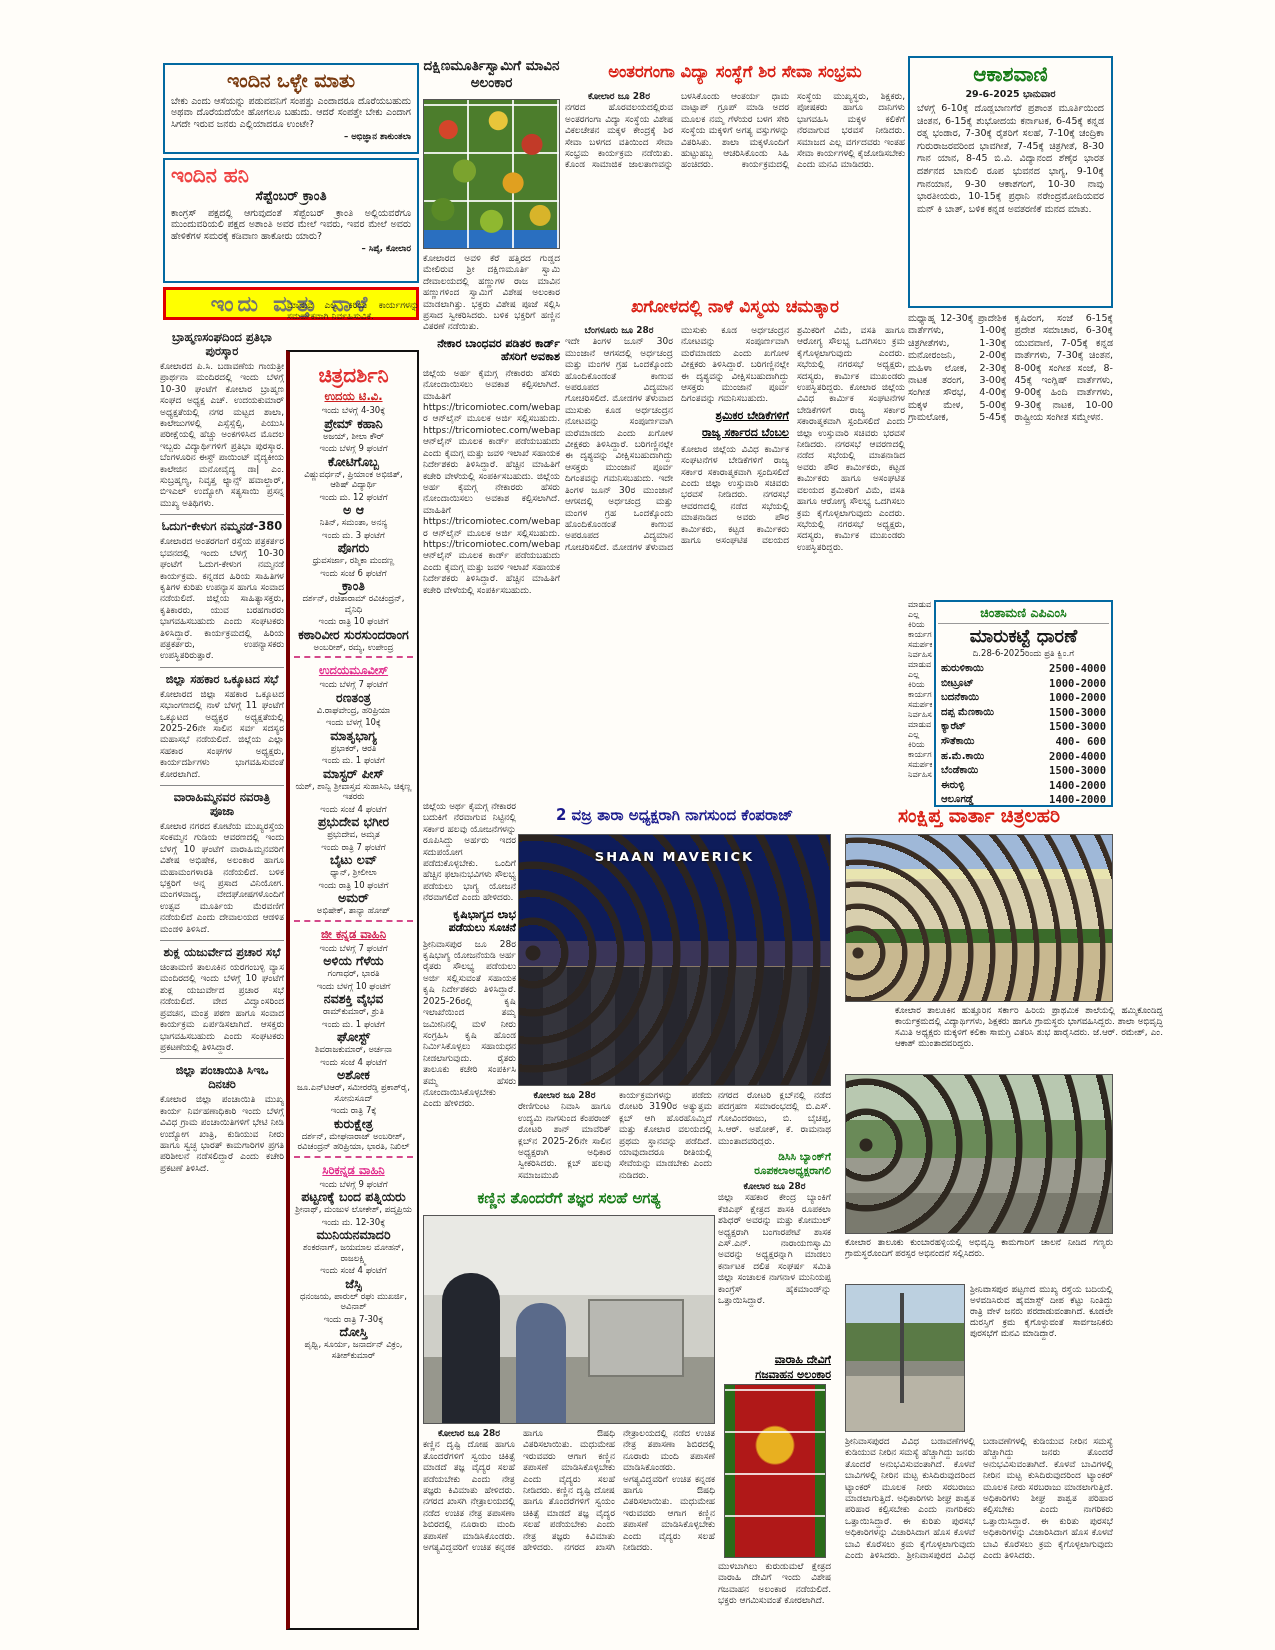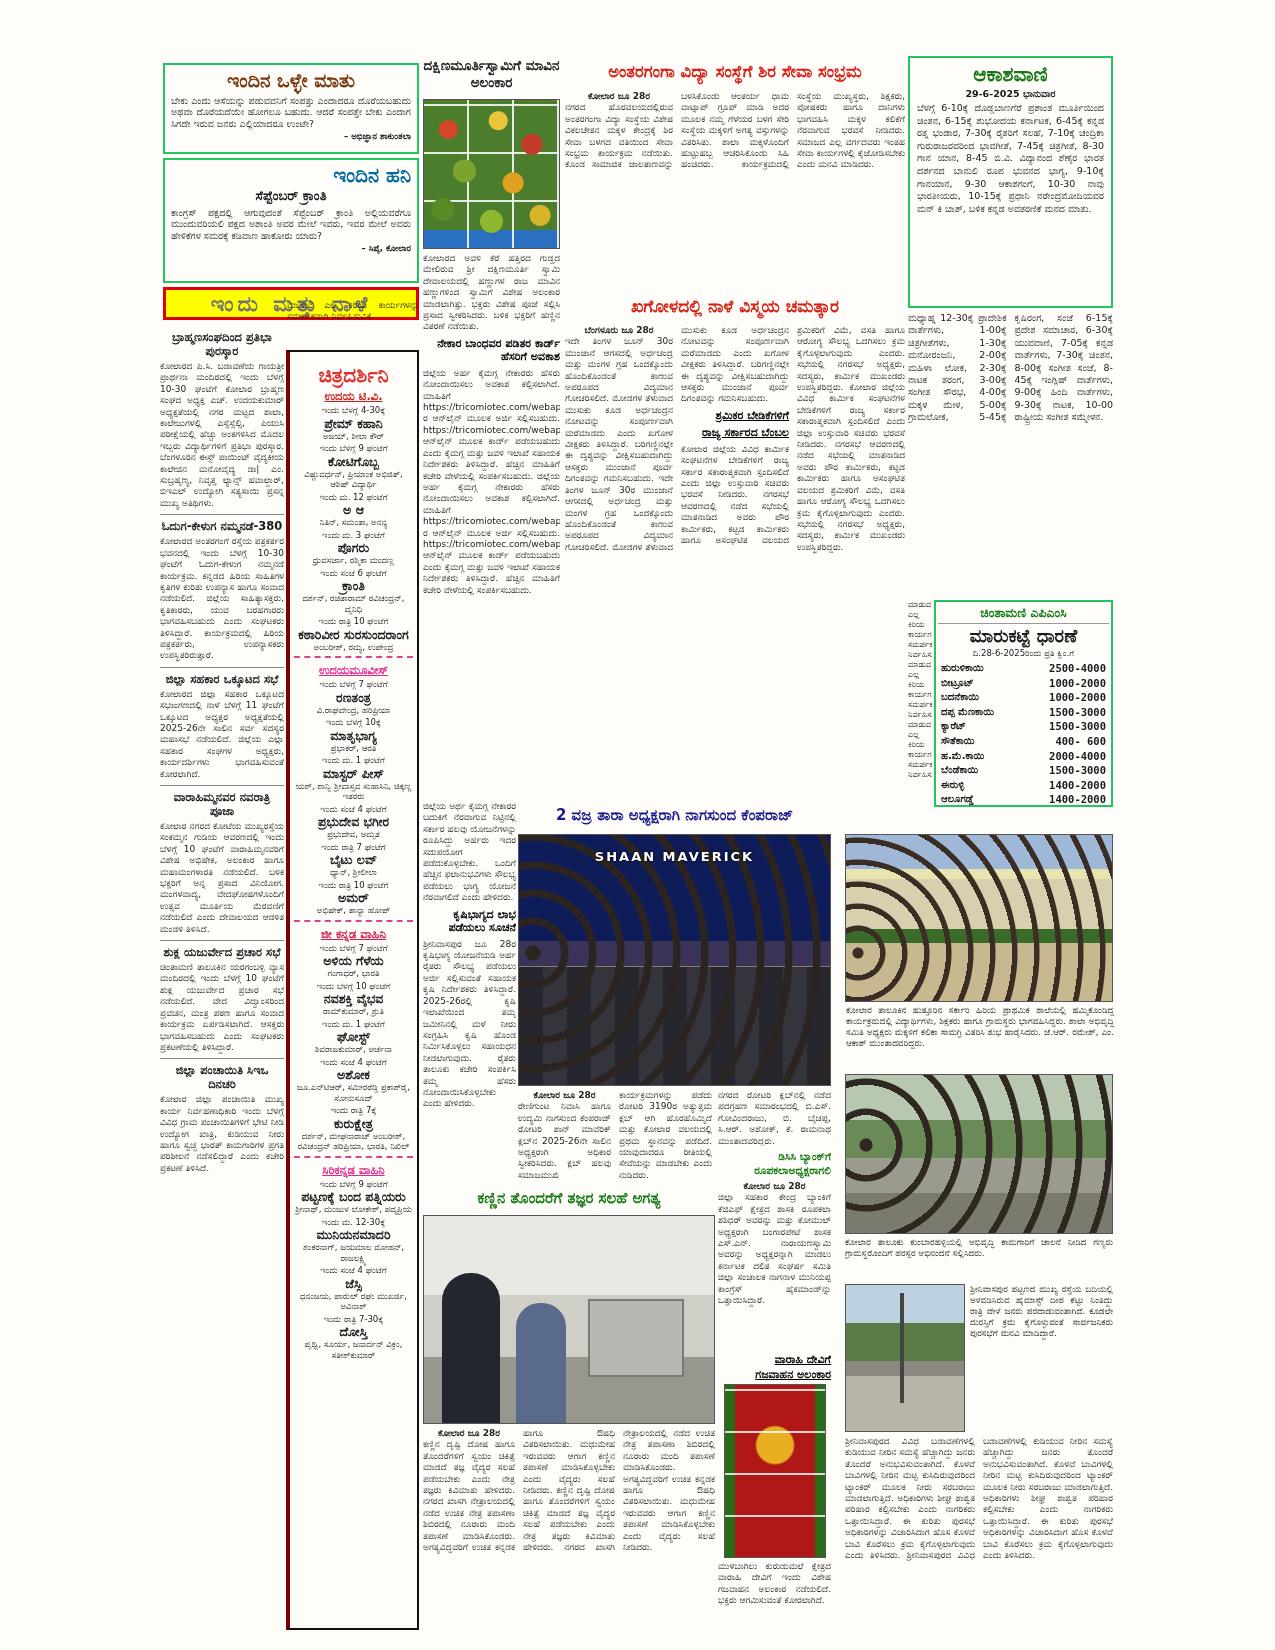--- a/index.html
+++ b/index.html
@@ -1,35 +1,35 @@
 <!DOCTYPE html>
 <html><head>
 <meta charset="utf-8">
 <style>
   html,body{margin:0;padding:0;background:#dcdcd8;}
   .sheet{position:relative;width:1275px;height:1650px;background:#fffdf9;margin:0 auto;
          font-family:"DejaVu Sans","Liberation Sans",sans-serif;color:#1a1a1a;overflow:hidden;}
   .blk{position:absolute;box-sizing:border-box;overflow:hidden;}
-  .boxed{border:2px solid #22c55e;}
+  .boxed{border:2px solid #0369a1;}
   .body{font-size:9px;line-height:11.4px;text-align:justify;color:#1c1c1c;}
   .cols2{column-count:2;column-gap:8px;}
   .cols3{column-count:3;column-gap:8px;}
   .dl{display:block;text-align:center;font-weight:bold;}
   .subhead{font-weight:bold;text-align:right;font-size:11px;line-height:13.5px;margin:4px 0;color:#000;}
   .subhead.ul{text-decoration:underline;}
   .photo{position:absolute;border:1px solid #555;box-sizing:border-box;}
   
   .masthead{display:flex;align-items:center;gap:14px;border:2px solid #000;padding:0 8px;font-size:11px;}
   .masthead .paper{font-weight:bold;font-size:12.5px;}
   .masthead .plabel{font-weight:bold;}
   .masthead .panch{font-weight:bold;}
   .masthead .mdate{margin-left:auto;font-weight:bold;font-size:14px;}
   
   .gw-title{text-align:center;font-weight:bold;font-size:19px;color:#7a3b10;margin:2px 0 3px;}
-  .hani-title{text-align:right;font-weight:bold;font-size:20px;color:#0369a1;margin:1px 0;}
+  .hani-title{text-align:left;font-weight:bold;font-size:20px;color:#ef4444;margin:1px 0;}
   .hani-sub{text-align:center;font-weight:bold;font-size:13px;margin:1px 0 3px;}
   .sig{display:block;text-align:right;font-weight:bold;font-size:8.5px;margin-top:2px;}
   .banner{background:#ffff00;border:3px solid #e00000;display:flex;align-items:center;justify-content:center;}
   .banner span{color:#737373;font-weight:bold;font-size:21px;letter-spacing:4px;}
   
   .sec-head{font-weight:bold;text-align:center;font-size:11.5px;line-height:14px;margin:5px 0 3px;border-top:1px solid #888;padding-top:4px;}
   .sec:first-child .sec-head{border-top:none;margin-top:0;}
   .sec-body{font-size:9px;line-height:11.4px;text-align:justify;}
   
   .cinema{border:2px solid #111;border-left:4px solid #7a0000;padding:10px 4px;}
@@ -363,20 +363,21 @@
     </div>
 
     <div class="m-row">
       <span class="m-name">ಆಲೂಗಡ್ಡೆ</span>
       <span class="m-val">1400-2000</span>
     </div>
   </div>
   </div>
 
   <div class="blk h-navy" style="left:518px;top:799px;width:313px;height:33px;font-size:15px;line-height:32px;">2 ವಜ್ರ ತಾರಾ ಅಧ್ಯಕ್ಷರಾಗಿ ನಾಗಸುಂದ ಕೆಂಪರಾಜ್</div>
+  <div class="blk h-red" style="left:845px;top:799px;width:268px;height:33px;font-size:19px;line-height:32px;">ಸಂಕ್ಷಿಪ್ತ ವಾರ್ತಾ ಚಿತ್ರಲಹರಿ</div>
 
   <div class="photo" style="left:518px;top:834px;width:313px;height:252px;background:
       repeating-radial-gradient(circle at 14px 118px,#2b2420 0 7px,transparent 8px 28px),
       repeating-linear-gradient(90deg,#26262e 0 24px,#34343c 24px 48px),
       linear-gradient(180deg,#0e1c5a 0 42%,#3a3558 42% 52%,#8a7a66 52% 64%,#4a4038 64% 100%);
       background-size:313px 252px, 313px 120px, 313px 252px;background-position:0 0,0 132px,0 0;background-repeat:no-repeat;">
     <div class="stage-label">SHAAN MAVERICK</div>
   </div>
   <div class="blk body cols2" style="left:518px;top:1090px;width:194px;height:92px;">
     <span class="dl">ಕೋಲಾರ ಜೂ 28ರ</span>
@@ -407,21 +408,21 @@
         repeating-linear-gradient(0deg,transparent 0 40px,rgba(255,255,255,.8) 40px 42px),
         radial-gradient(circle at 50% 35%,#e8b020 0 18px,transparent 20px),
         linear-gradient(90deg,#2a6b1a 0 10%,#b01818 10% 90%,#2a6b1a 90% 100%);"></div>
     <div class="body mid-part" style="height:70px;margin-top:3px;">ಮುಳಬಾಗಿಲು ಕುರುಡುಮಲೆ ಕ್ಷೇತ್ರದ ವಾರಾಹಿ ದೇವಿಗೆ ಇಂದು ವಿಶೇಷ ಗಜವಾಹನ ಅಲಂಕಾರ ನಡೆಯಲಿದೆ. ಭಕ್ತರು ಆಗಮಿಸುವಂತೆ ಕೋರಲಾಗಿದೆ.</div>
   </div>
 
   <div class="photo" style="left:845px;top:834px;width:268px;height:168px;background:
       repeating-radial-gradient(circle at 12px 118px,#3a2e24 0 5px,transparent 6px 22px),
       linear-gradient(180deg,#9fb8d8 0 20%,#e8e4b0 20% 26%,#d8cfae 26% 56%,#3a6b2a 56% 64%,#c8b890 64% 100%);
       background-repeat:no-repeat;background-size:268px 168px;"></div>
-  <div class="blk cap" style="left:846px;top:1005px;width:268px;height:66px;">ಕೋಲಾರ ತಾಲೂಕಿನ ಹುತ್ತೂರಿನ ಸರ್ಕಾರಿ ಹಿರಿಯ ಪ್ರಾಥಮಿಕ ಶಾಲೆಯಲ್ಲಿ ಹಮ್ಮಿಕೊಂಡಿದ್ದ ಕಾರ್ಯಕ್ರಮದಲ್ಲಿ ವಿದ್ಯಾರ್ಥಿಗಳು, ಶಿಕ್ಷಕರು ಹಾಗೂ ಗ್ರಾಮಸ್ಥರು ಭಾಗವಹಿಸಿದ್ದರು. ಶಾಲಾ ಅಭಿವೃದ್ಧಿ ಸಮಿತಿ ಅಧ್ಯಕ್ಷರು ಮಕ್ಕಳಿಗೆ ಕಲಿಕಾ ಸಾಮಗ್ರಿ ವಿತರಿಸಿ ಶುಭ ಹಾರೈಸಿದರು. ಜೆ.ಆರ್. ರಮೇಶ್, ಎಂ. ಆಕಾಶ್ ಮುಂತಾದವರಿದ್ದರು.</div>
+  <div class="blk cap" style="left:895px;top:1005px;width:268px;height:66px;">ಕೋಲಾರ ತಾಲೂಕಿನ ಹುತ್ತೂರಿನ ಸರ್ಕಾರಿ ಹಿರಿಯ ಪ್ರಾಥಮಿಕ ಶಾಲೆಯಲ್ಲಿ ಹಮ್ಮಿಕೊಂಡಿದ್ದ ಕಾರ್ಯಕ್ರಮದಲ್ಲಿ ವಿದ್ಯಾರ್ಥಿಗಳು, ಶಿಕ್ಷಕರು ಹಾಗೂ ಗ್ರಾಮಸ್ಥರು ಭಾಗವಹಿಸಿದ್ದರು. ಶಾಲಾ ಅಭಿವೃದ್ಧಿ ಸಮಿತಿ ಅಧ್ಯಕ್ಷರು ಮಕ್ಕಳಿಗೆ ಕಲಿಕಾ ಸಾಮಗ್ರಿ ವಿತರಿಸಿ ಶುಭ ಹಾರೈಸಿದರು. ಜೆ.ಆರ್. ರಮೇಶ್, ಎಂ. ಆಕಾಶ್ ಮುಂತಾದವರಿದ್ದರು.</div>
 
   <div class="photo" style="left:845px;top:1074px;width:268px;height:160px;background:
       repeating-radial-gradient(circle at 20px 70px,#2e2820 0 6px,transparent 7px 30px),
       linear-gradient(180deg,#b8c8b0 0 28%,#6a8a58 28% 52%,#9a9a8e 52% 74%,#7a7a6e 74% 100%);
       background-repeat:no-repeat;background-size:268px 160px;"></div>
   <div class="blk cap" style="left:845px;top:1237px;width:268px;height:44px;">ಕೋಲಾರ ತಾಲೂಕು ಕುಂಬಾರಹಳ್ಳಿಯಲ್ಲಿ ಅಭಿವೃದ್ಧಿ ಕಾಮಗಾರಿಗೆ ಚಾಲನೆ ನೀಡಿದ ಗಣ್ಯರು ಗ್ರಾಮಸ್ಥರೊಂದಿಗೆ ಪರಸ್ಪರ ಅಭಿನಂದನೆ ಸಲ್ಲಿಸಿದರು.</div>
 
   <div class="photo" style="left:845px;top:1284px;width:120px;height:148px;background:linear-gradient(180deg,#bcd0e0 0 26%,#5a7a46 26% 52%,#8a8a80 52% 62%,#b8b4a6 62% 100%);">
     <div style="position:absolute;left:54px;top:8px;width:4px;height:110px;background:#444;"></div>
   </div>

